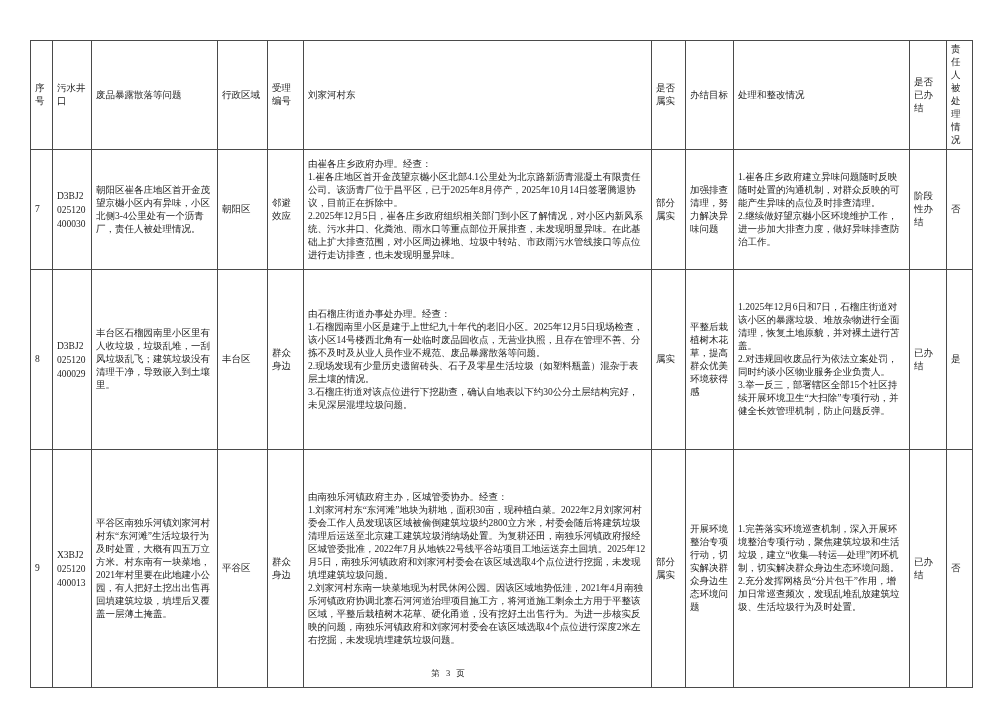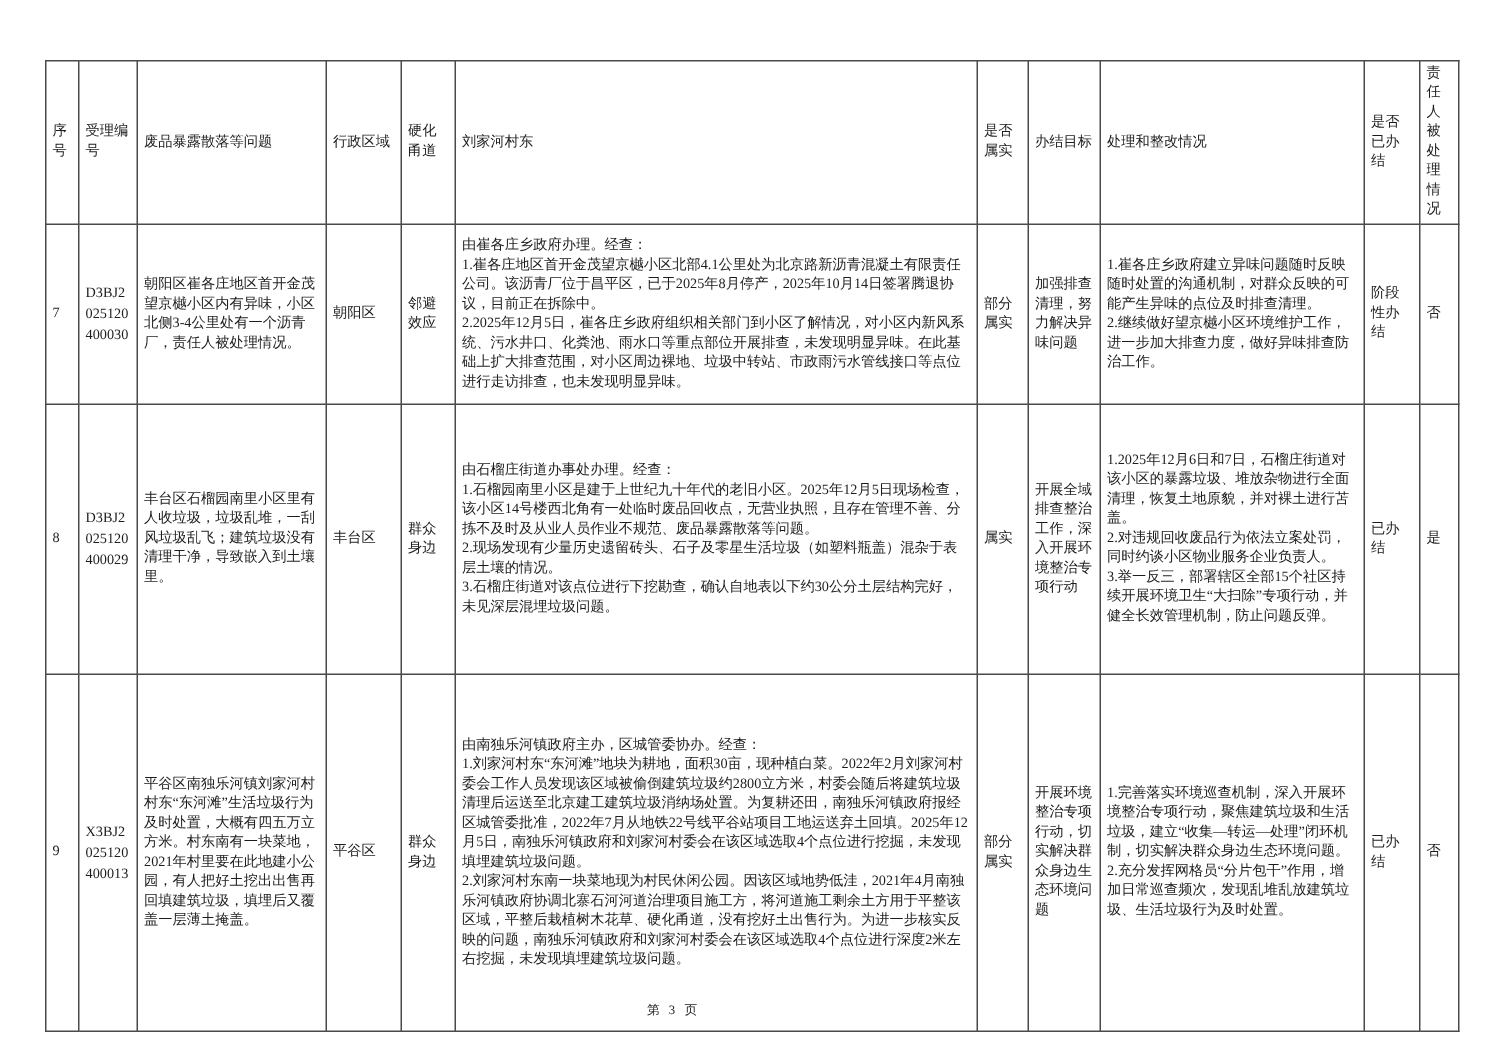--- a/index.html
+++ b/index.html
@@ -62,24 +62,24 @@
         <col style="width:348px">
       <col style="width:34px">
         <col style="width:48px">
         <col style="width:176px">
       <col style="width:37px">
         <col style="width:26px">
     </colgroup>
     <thead>
       <tr>
         <th>序号</th>
-        <th>受理编号</th>
+        <th>污水井口</th>
         <th>废品暴露散落等问题</th>
         <th>行政区域</th>
-        <th>硬化甬道</th>
+        <th>受理编号</th>
         <th>刘家河村东</th>
         <th>是否属实</th>
         <th>办结目标</th>
         <th>处理和整改情况</th>
         <th>是否已办结</th>
         <th>责任人被处理情况</th>
       </tr>
     </thead>
     <tbody>
       <tr class="r-7">
@@ -102,21 +102,21 @@
         <td>8</td>
         <td class="caseid">D3BJ2025120400029</td>
         <td class="longtext">丰台区石榴园南里小区里有人收垃圾，垃圾乱堆，一刮风垃圾乱飞；建筑垃圾没有清理干净，导致嵌入到土壤里。</td>
         <td class="district">丰台区</td>
         <td>群众身边</td>
         <td class="longtext">由石榴庄街道办事处办理。经查：
 1.石榴园南里小区是建于上世纪九十年代的老旧小区。2025年12月5日现场检查，该小区14号楼西北角有一处临时废品回收点，无营业执照，且存在管理不善、分拣不及时及从业人员作业不规范、废品暴露散落等问题。
 2.现场发现有少量历史遗留砖头、石子及零星生活垃圾（如塑料瓶盖）混杂于表层土壤的情况。
 3.石榴庄街道对该点位进行下挖勘查，确认自地表以下约30公分土层结构完好，未见深层混埋垃圾问题。</td>
         <td>属实</td>
-        <td class="goal">开展全域排查整治工作，深入开展环境整治专项行动</td>
+        <td class="goal">平整后栽植树木花草，提高群众优美环境获得感</td>
         <td class="longtext">1.2025年12月6日和7日，石榴庄街道对该小区的暴露垃圾、堆放杂物进行全面清理，恢复土地原貌，并对裸土进行苫盖。
 2.对违规回收废品行为依法立案处罚，同时约谈小区物业服务企业负责人。
 3.举一反三，部署辖区全部15个社区持续开展环境卫生“大扫除”专项行动，并健全长效管理机制，防止问题反弹。</td>
         <td>已办结</td>
         <td>是</td>
       </tr>
       <tr class="r-9">
         <td>9</td>
         <td class="caseid">X3BJ2025120400013</td>
         <td class="longtext">平谷区南独乐河镇刘家河村村东“东河滩”生活垃圾行为及时处置，大概有四五万立方米。村东南有一块菜地，2021年村里要在此地建小公园，有人把好土挖出出售再回填建筑垃圾，填埋后又覆盖一层薄土掩盖。</td>

